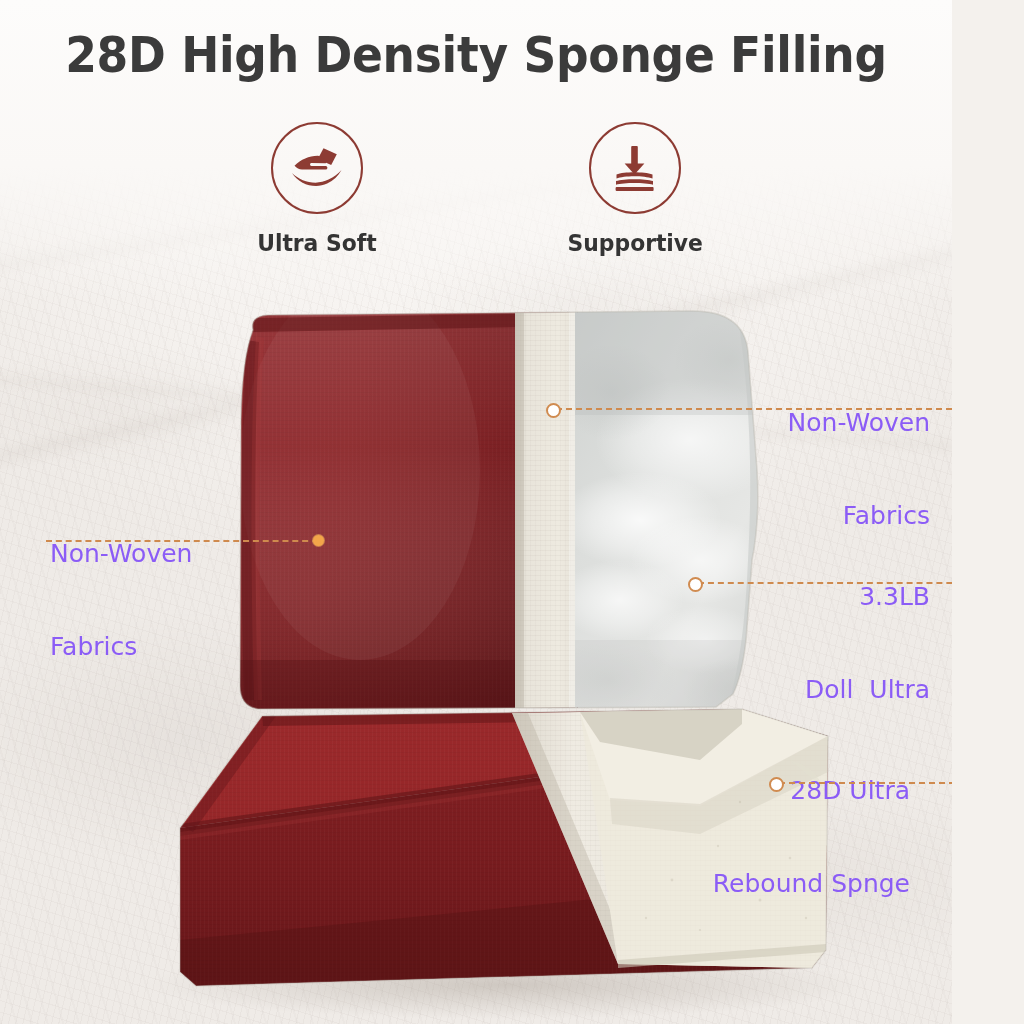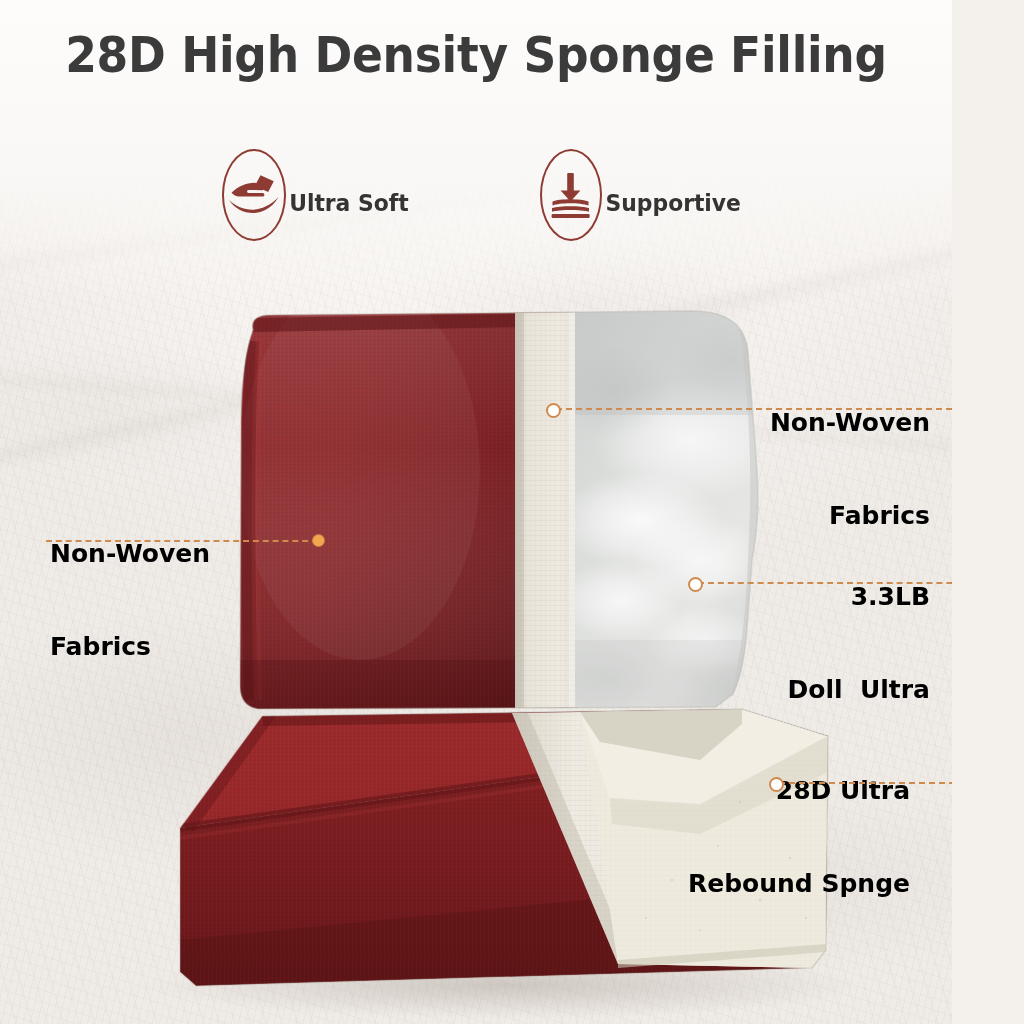--- a/index.html
+++ b/index.html
@@ -43,31 +43,31 @@
   .title{
     position:absolute;left:0;right:0;top:26px;text-align:center;
     font-size:49px;line-height:60px;font-weight:700;letter-spacing:-.3px;
     color:#3b3b3b;white-space:nowrap;
     font-family:"DejaVu Sans","Liberation Sans",sans-serif;
     transform:scaleX(.93);transform-origin:50% 50%;
   }
 
   .features{position:absolute;left:0;right:0;top:122px;height:145px;
     display:flex;justify-content:center;gap:128px;}
-  .feature{width:190px;display:flex;flex-direction:row;align-items:center;}
+  .feature{width:190px;display:flex;flex-direction:column;align-items:center;}
   .fcircle{width:88px;height:88px;border-radius:50%;border:2px solid #8d3b33;
     display:flex;align-items:center;justify-content:center;}
   .flabel{margin-top:16px;font-size:23px;font-weight:600;color:#343434;white-space:nowrap;
     font-family:"DejaVu Sans","Liberation Sans",sans-serif;transform:scaleX(.95);}
 
   
   .art{position:absolute;left:0;top:0;width:1024px;height:1024px;}
 
   
-  .anno{position:absolute;color:#000000;font-weight:700;
+  .anno{position:absolute;color:#8b5cf6;font-weight:400;
     font-family:"DejaVu Sans","Liberation Sans",sans-serif;
     font-size:25px;line-height:31px;white-space:pre;}
   .anno.right{text-align:right;}
   .anno.left{text-align:left;}
 
   .leader{position:absolute;height:0;border-top:2px dashed #cf8a4e;}
   .dot-hollow{position:absolute;width:11px;height:11px;border-radius:50%;
     border:2px solid #d08b50;background:#ffffff;}
   .dot-solid{position:absolute;width:11px;height:11px;border-radius:50%;
     background:#f3a64a;box-shadow:0 0 0 1px rgba(208,139,80,.85);}

